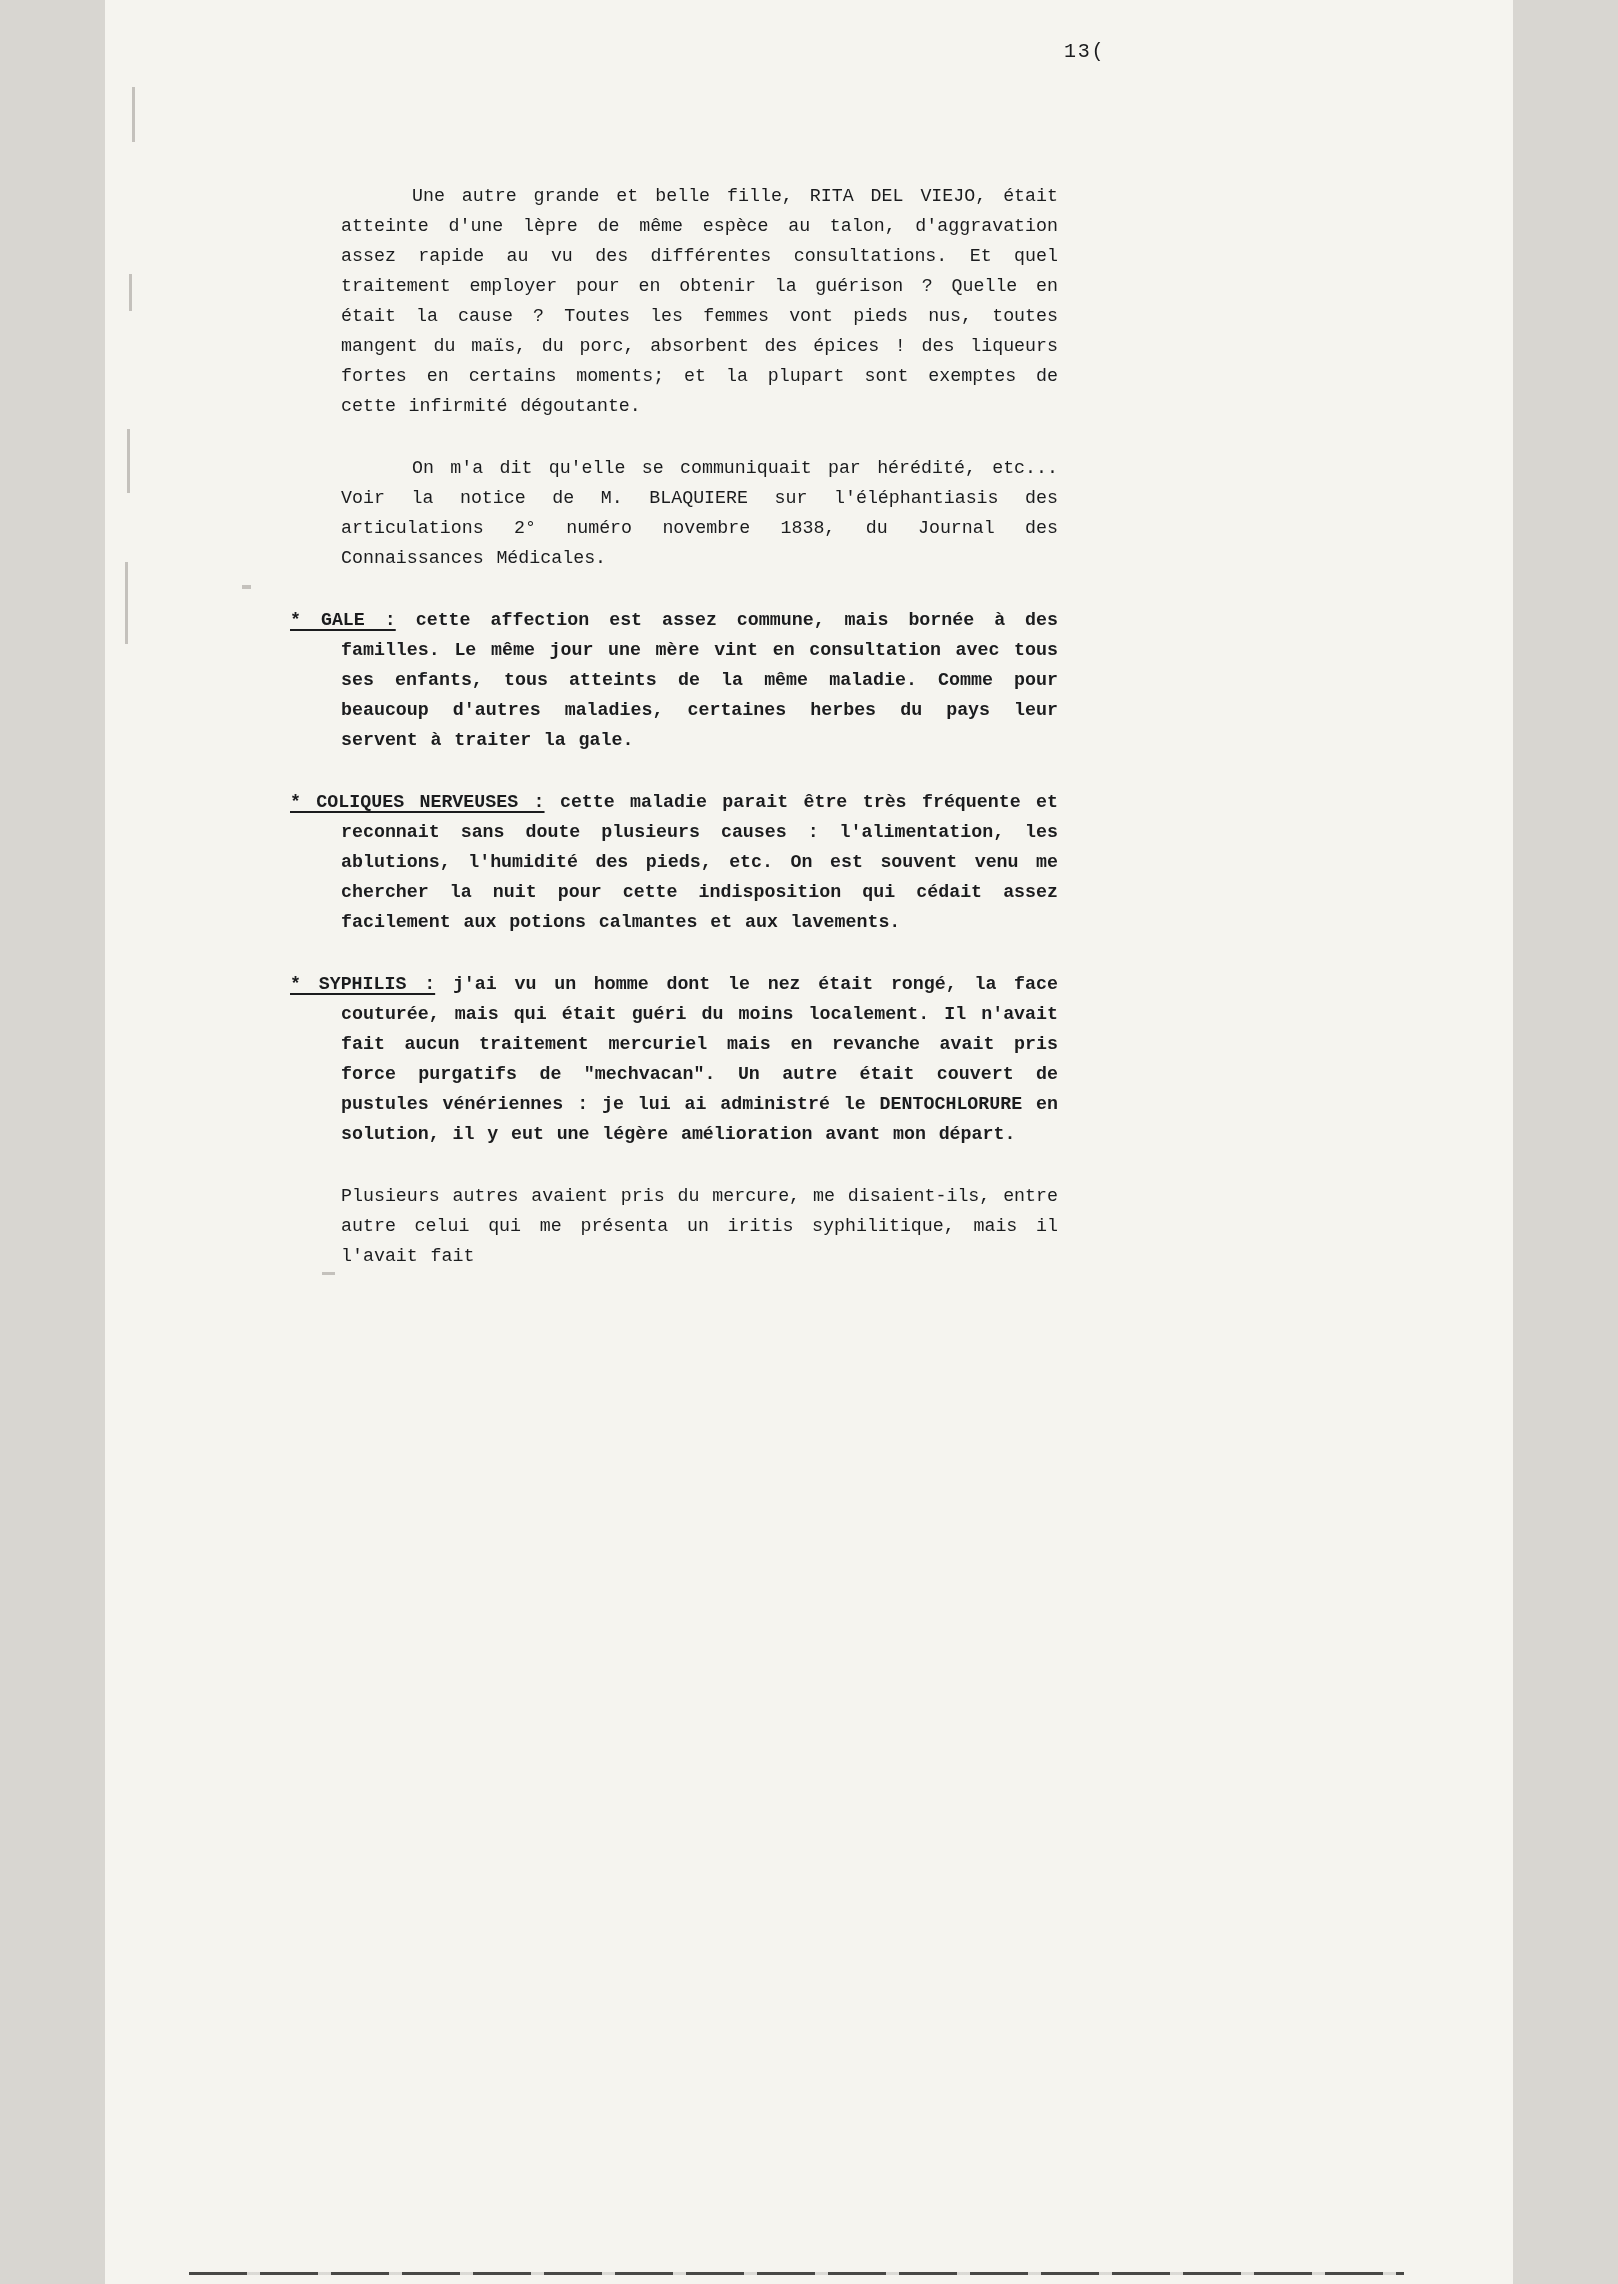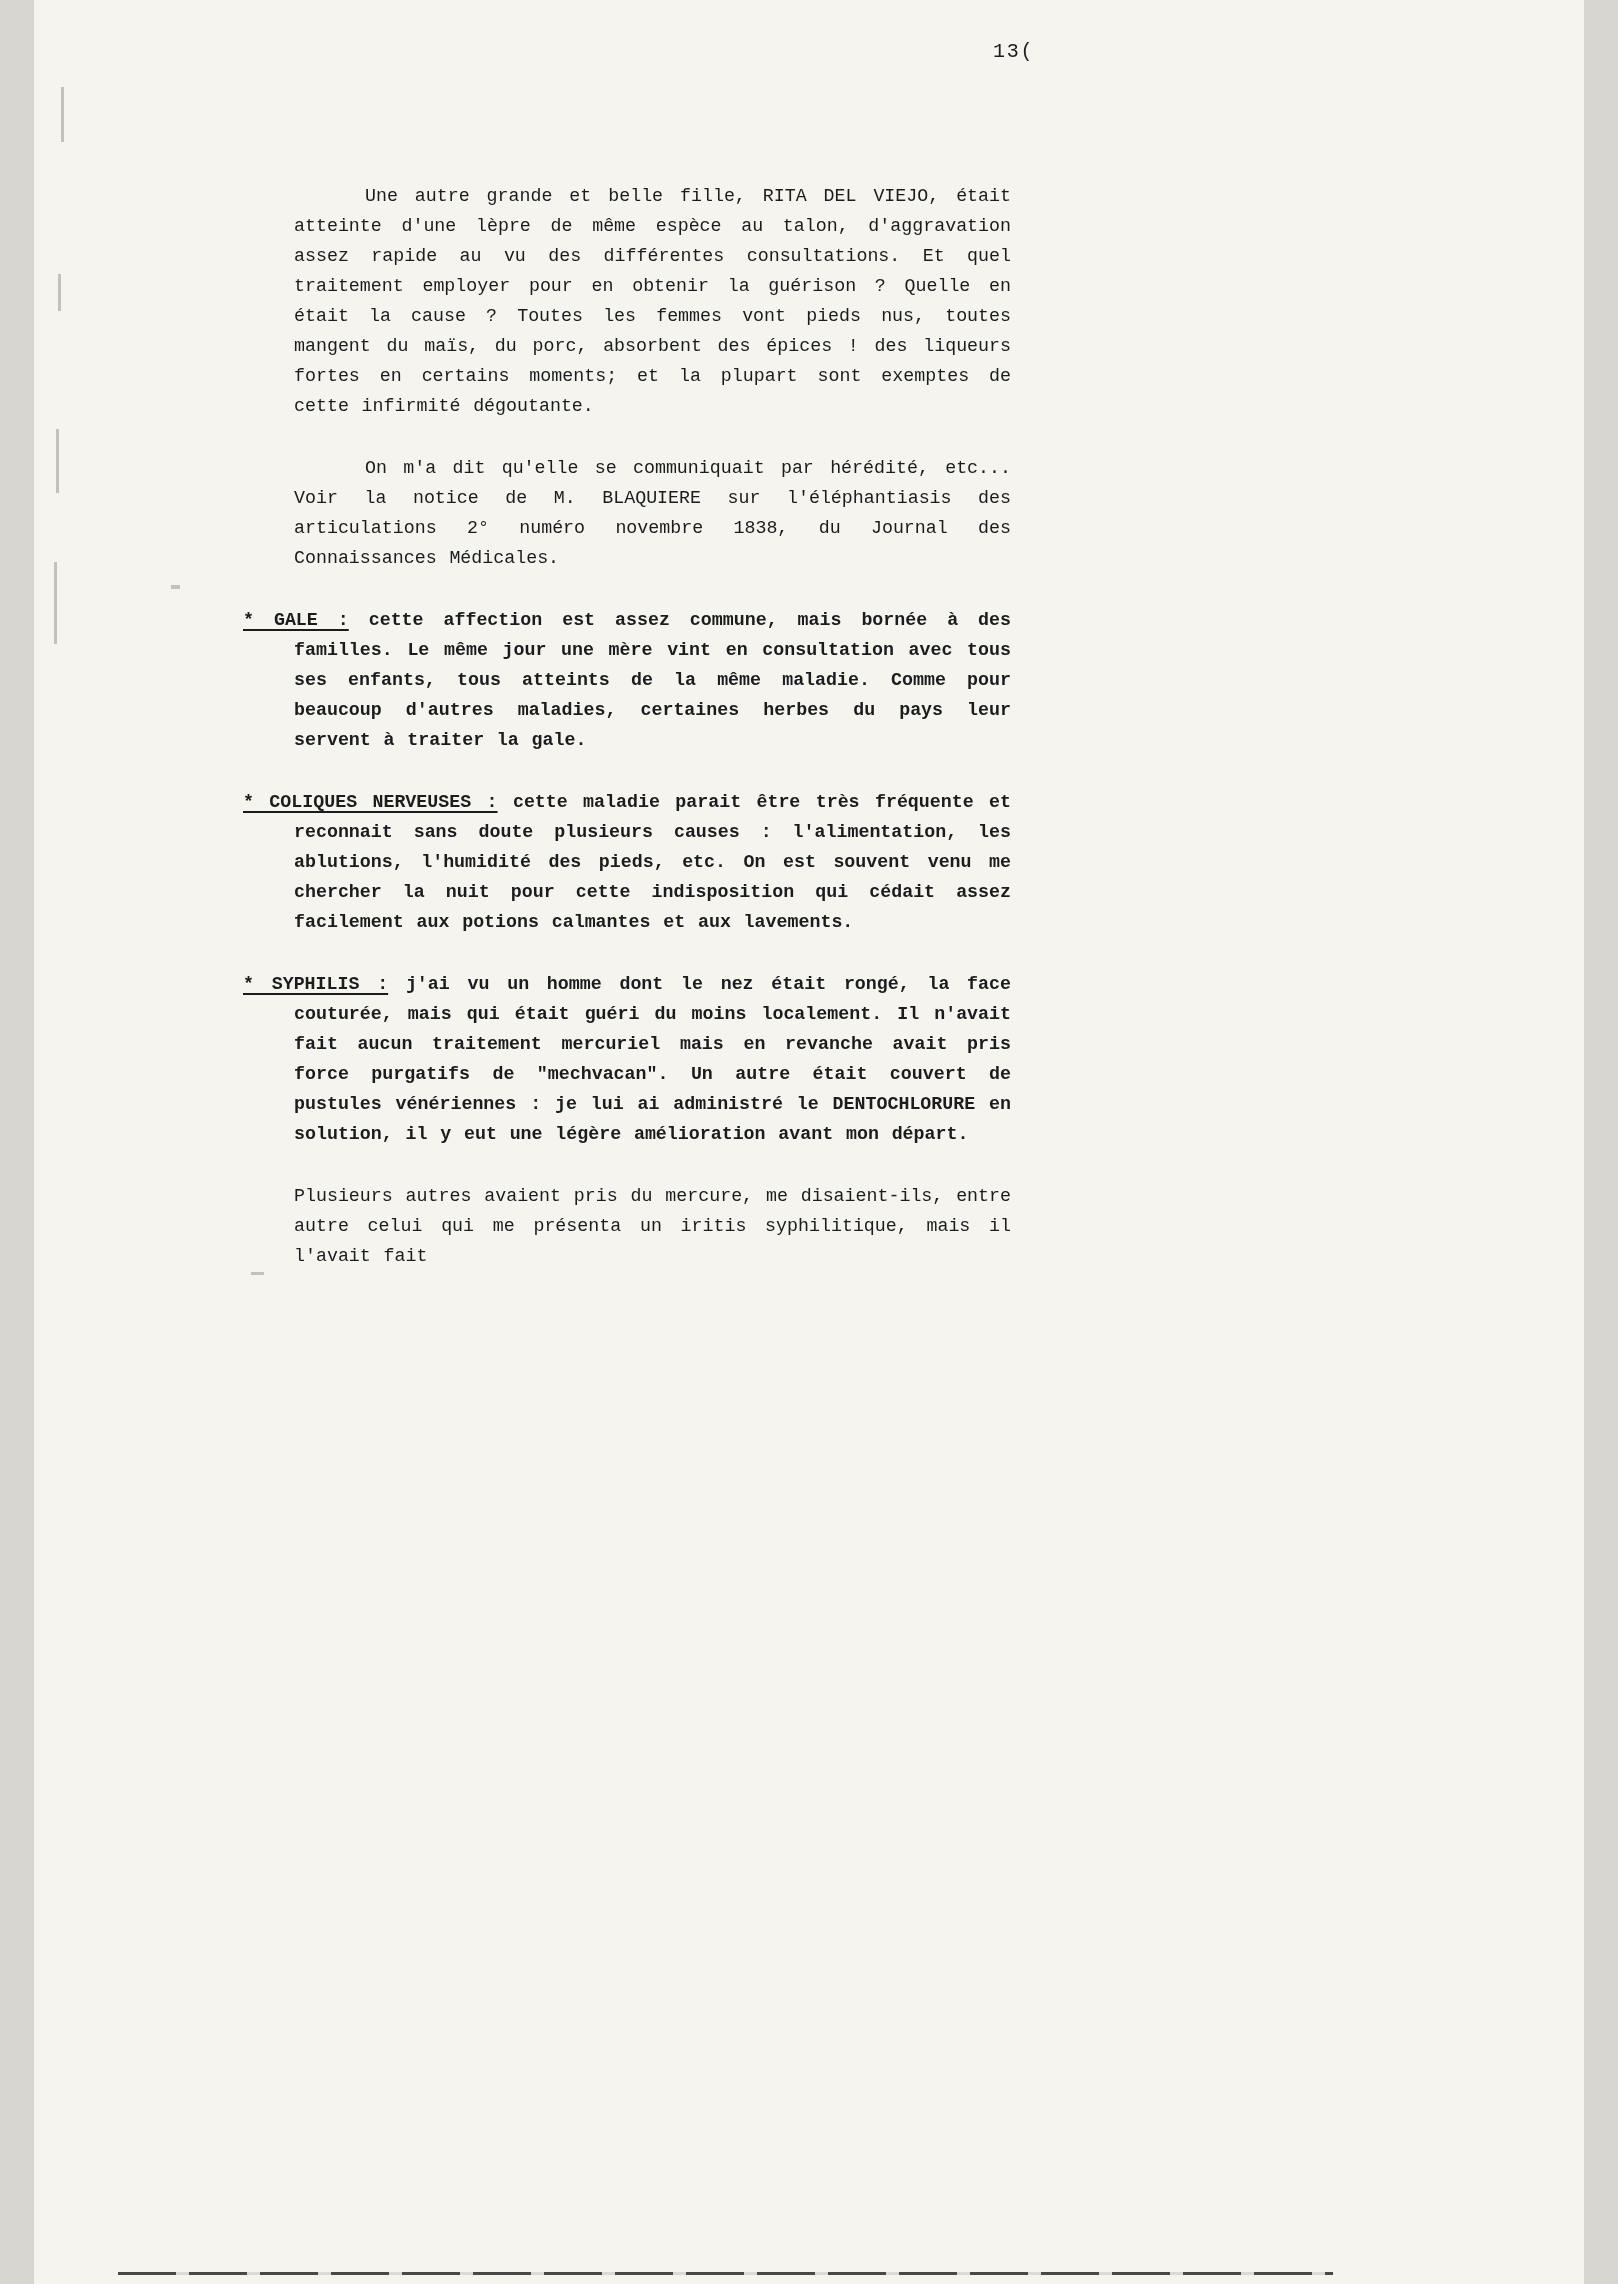--- a/index.html
+++ b/index.html
@@ -2,41 +2,41 @@
 <html style="font-size:14.6px"><head>
 <meta charset="utf-8">
 <style>
   html, body {
     margin: 0;
     padding: 0;
     background: #d8d6d1;
   }
   .page {
     position: relative;
-    width: 1550px;
+    width: 1408px;
     height: 2284px;
     margin: 0 auto;
     background: #f5f4ef;
     color: #1b1c1e;
     font-family: "Liberation Mono", "DejaVu Sans Mono", monospace;
     font-size: 18.3px;
     line-height: 30px;
     overflow: hidden;
   }
   .page-number {
     position: absolute;
     top: 37px;
     left: 959px;
     font-size: 20px;
     letter-spacing: 1.8px;
   }
   .content {
     position: absolute;
     top: 181px;
-    left: 209px;
+    left: 185px;
     width: 768px;
     text-align: justify;
     word-spacing: 1.8px;
   }
   .content p {
     margin: 0 0 32px 0;
   }
   
   p.body {
     margin-left: 51px !important;

